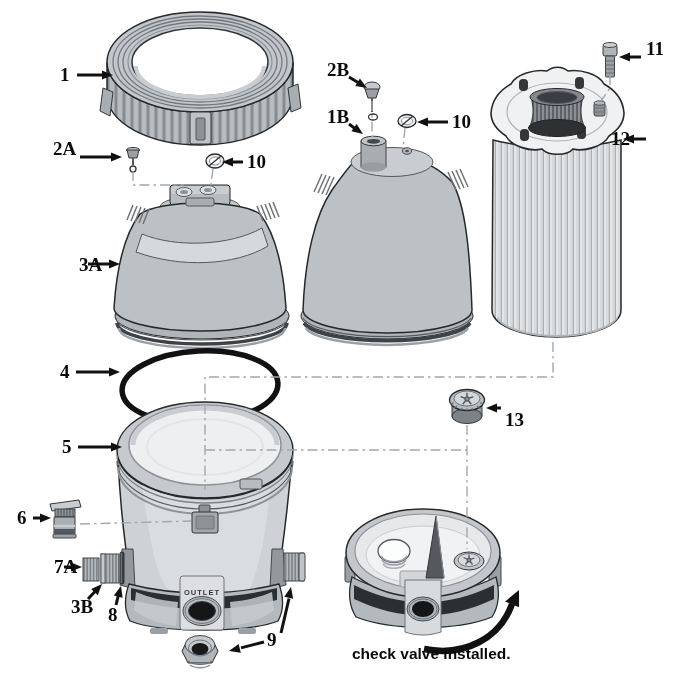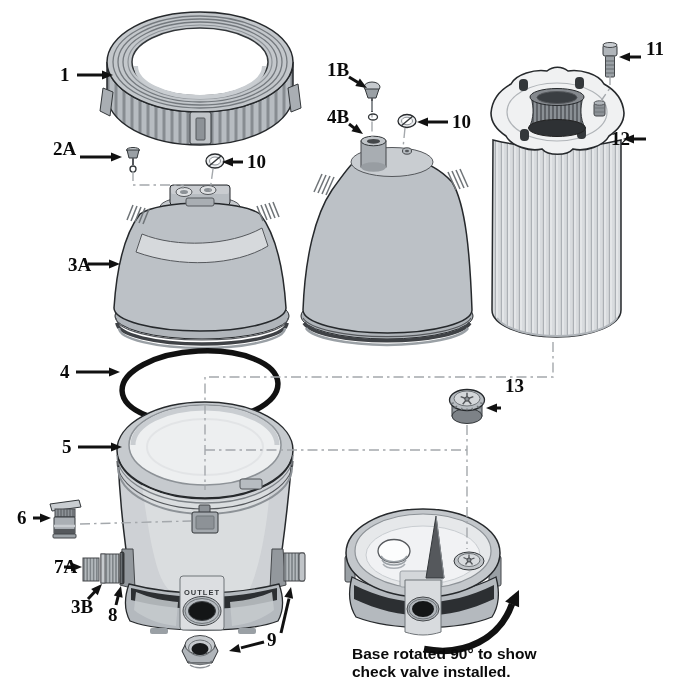--- a/index.html
+++ b/index.html
@@ -352,32 +352,31 @@
     <line x1="281" y1="633" x2="289" y2="598.5"></line>
         <polygon points="291,587 293.1,598.7 284.3,596.8" stroke="none"></polygon>
     <line x1="501" y1="408" x2="496" y2="408"></line>
         <polygon points="486,408 497,403.5 497,412.5" stroke="none"></polygon>
   </g>
 </svg>
 
 <div class="callout" style="left:60px;top:64px">1</div>
 <div class="callout" style="left:53px;top:138px">2A</div>
 <div class="callout" style="left:247px;top:151px">10</div>
-<div class="callout" style="left:327px;top:59px">1B</div>
-<div class="callout" style="left:327px;top:106px">4B</div>
+<div class="callout" style="left:327px;top:59px">2B</div>
+<div class="callout" style="left:327px;top:106px">1B</div>
 <div class="callout" style="left:452px;top:111px">10</div>
 <div class="callout" style="left:646px;top:38px">11</div>
 <div class="callout" style="left:611px;top:128px">12</div>
-<div class="callout" style="left:68px;top:254px">3A</div>
+<div class="callout" style="left:79px;top:254px">3A</div>
 <div class="callout" style="left:60px;top:361px">4</div>
 <div class="callout" style="left:62px;top:436px">5</div>
 <div class="callout" style="left:17px;top:507px">6</div>
 <div class="callout" style="left:54px;top:556px">7A</div>
 <div class="callout" style="left:71px;top:596px">3B</div>
 <div class="callout" style="left:108px;top:604px">8</div>
 <div class="callout" style="left:267px;top:629px">9</div>
-<div class="callout" style="left:505px;top:375px">13</div>
+<div class="callout" style="left:505px;top:409px">13</div>
 
 <div class="caption">
-  <div>Base rotated 90° to show</div>
   <div>check valve installed.</div>
 </div>
 </div>
 
 </body></html>

